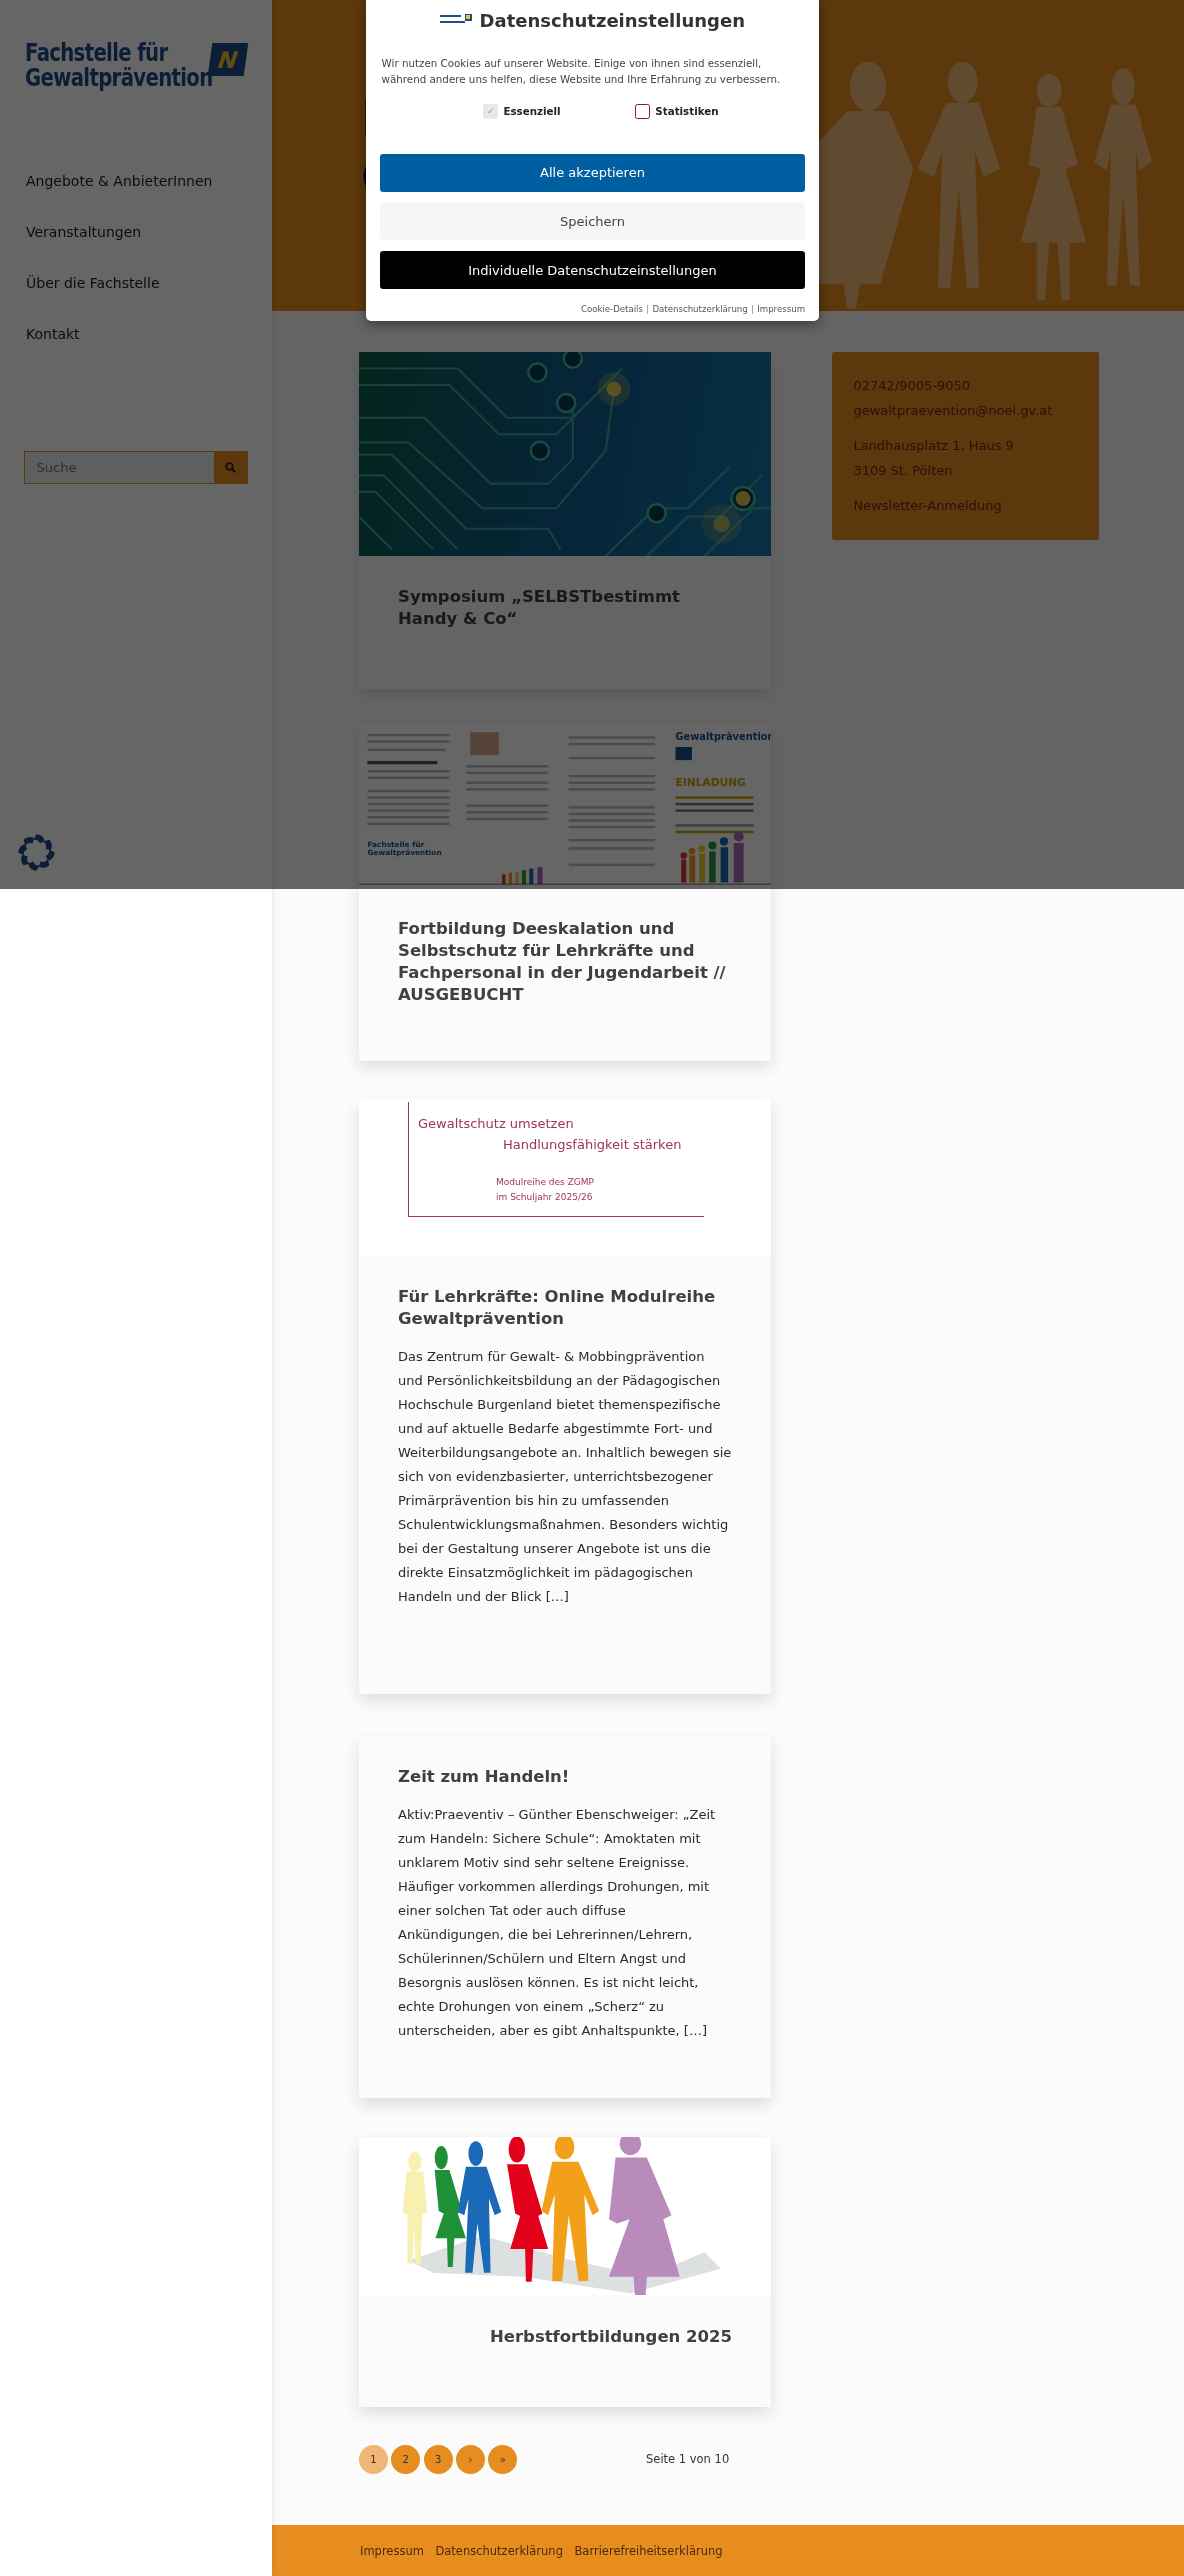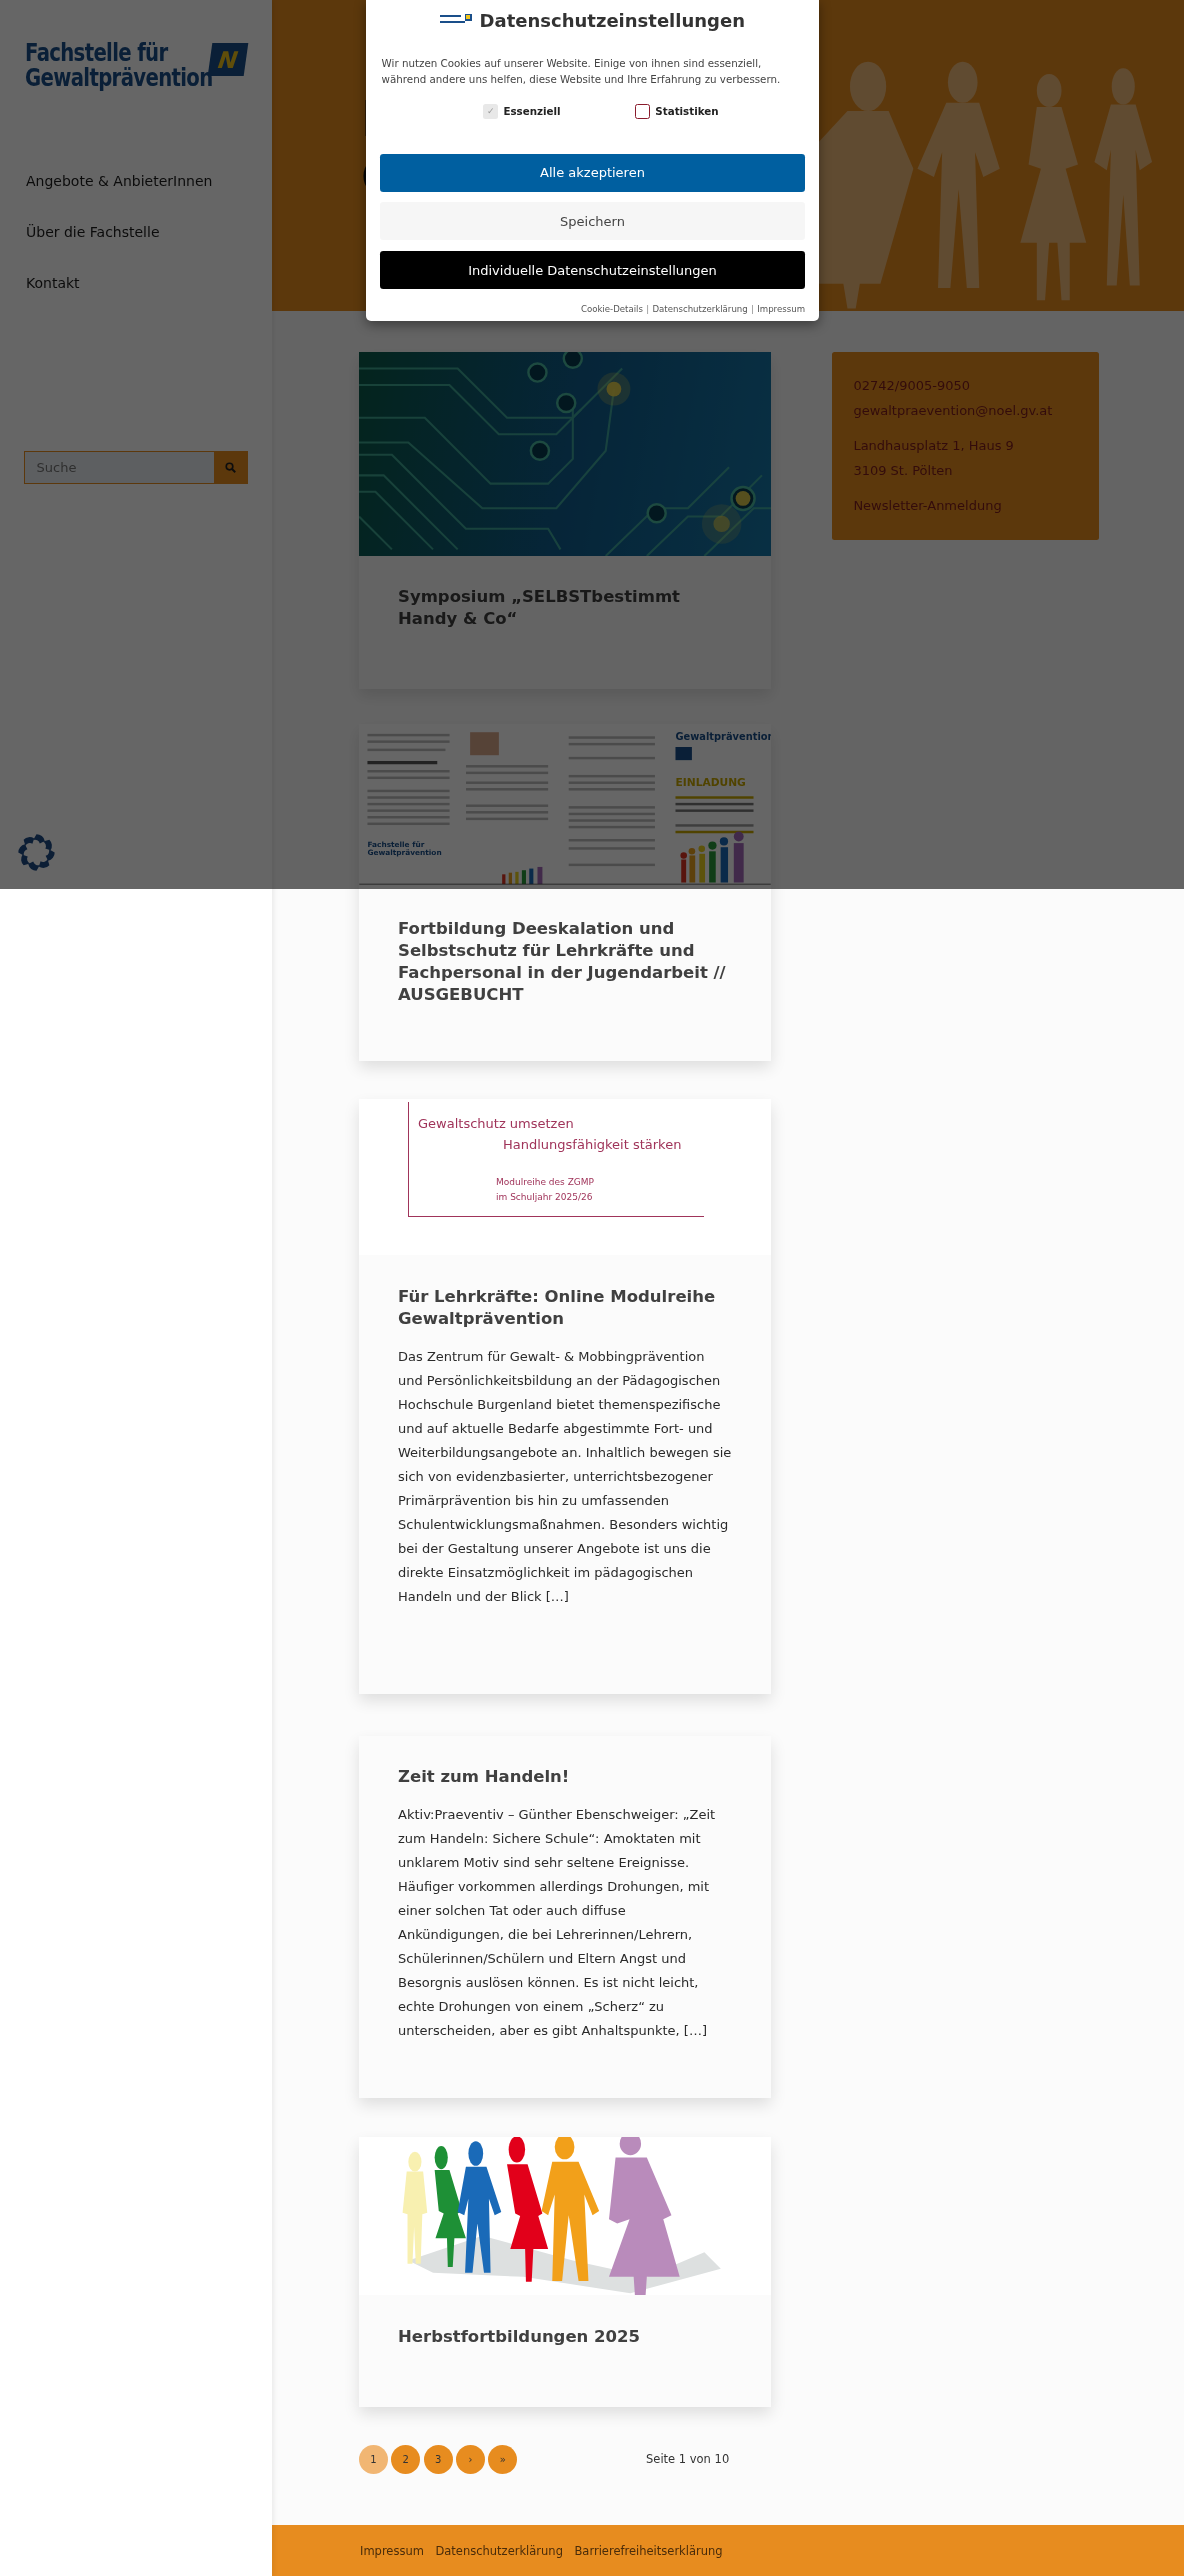--- a/index.html
+++ b/index.html
@@ -143,20 +143,21 @@
 <aside class="sidebar">
   <div class="logo">
     <div class="logo-text">Fachstelle für</div>
     <div class="logo-text">Gewaltprävention</div>
     <div class="logo-badge">
         <span>N</span>
       </div>
   </div>
   <nav class="nav">
     <a class="nav-item">Angebote &amp; AnbieterInnen</a>
+    <a class="nav-item">Veranstaltungen</a>
     <a class="nav-item">Über die Fachstelle</a>
     <a class="nav-item">Kontakt</a>
   </nav>
   <div class="search">
     <input type="text" placeholder="Suche" style="">
     <div class="search-btn">
       <svg width="11.5" height="11.5" viewBox="0 0 14 14">
           <circle cx="5.5" cy="5.5" r="4" fill="none" stroke="#222" stroke-width="2"></circle>
           <line x1="8.5" y1="8.5" x2="12.5" y2="12.5" stroke="#222" stroke-width="2.4"></line>
         </svg>
@@ -359,21 +360,21 @@
         <path d="M130,36 h25 l18,55 l-8,4 l-7,-20 l2,90 h-8 l-8,-60 l-6,60 h-9 l4,-90 l-5,20 l-8,-4 z" fill="#1a6ab8"></path>
         <ellipse cx="192" cy="15" rx="10" ry="16" fill="#e2001a"></ellipse>
         <path d="M180,33 h25 l18,60 l-5,3 l12,40 h-18 l-2,40 h-7 l-1,-40 h-18 l12,-40 l-6,-3 z" fill="#e2001a"></path>
         <ellipse cx="250" cy="12" rx="12" ry="15" fill="#f2a01a"></ellipse>
         <path d="M235,30 h32 l25,60 l-8,5 l-10,-25 l5,105 h-12 l-12,-80 l-8,80 h-12 l3,-105 l-8,25 l-8,-5 z" fill="#f2a01a"></path>
         <ellipse cx="330" cy="8" rx="13" ry="14" fill="#b98bbb"></ellipse>
         <path d="M312,25 h38 l30,70 l-10,5 l20,70 h-40 l-2,30 h-12 l-2,-30 h-30 l25,-70 l-15,5 l-10,-5 z" fill="#b98bbb"></path>
       </g>
     </svg>
   </div>
-  <div class="card-body" style="padding-top:31px;height:112px;">
+  <div class="card-body" style="padding-top:31px;height:112px;text-align:right;">
     <h2 class="card-title">Herbstfortbildungen 2025</h2>
   </div>
 </article>
 
 <nav class="pagination">
   <span class="page-btn current">1</span>
   <span class="page-btn">2</span>
   <span class="page-btn">3</span>
   <span class="page-btn">›</span>
   <span class="page-btn">»</span>

